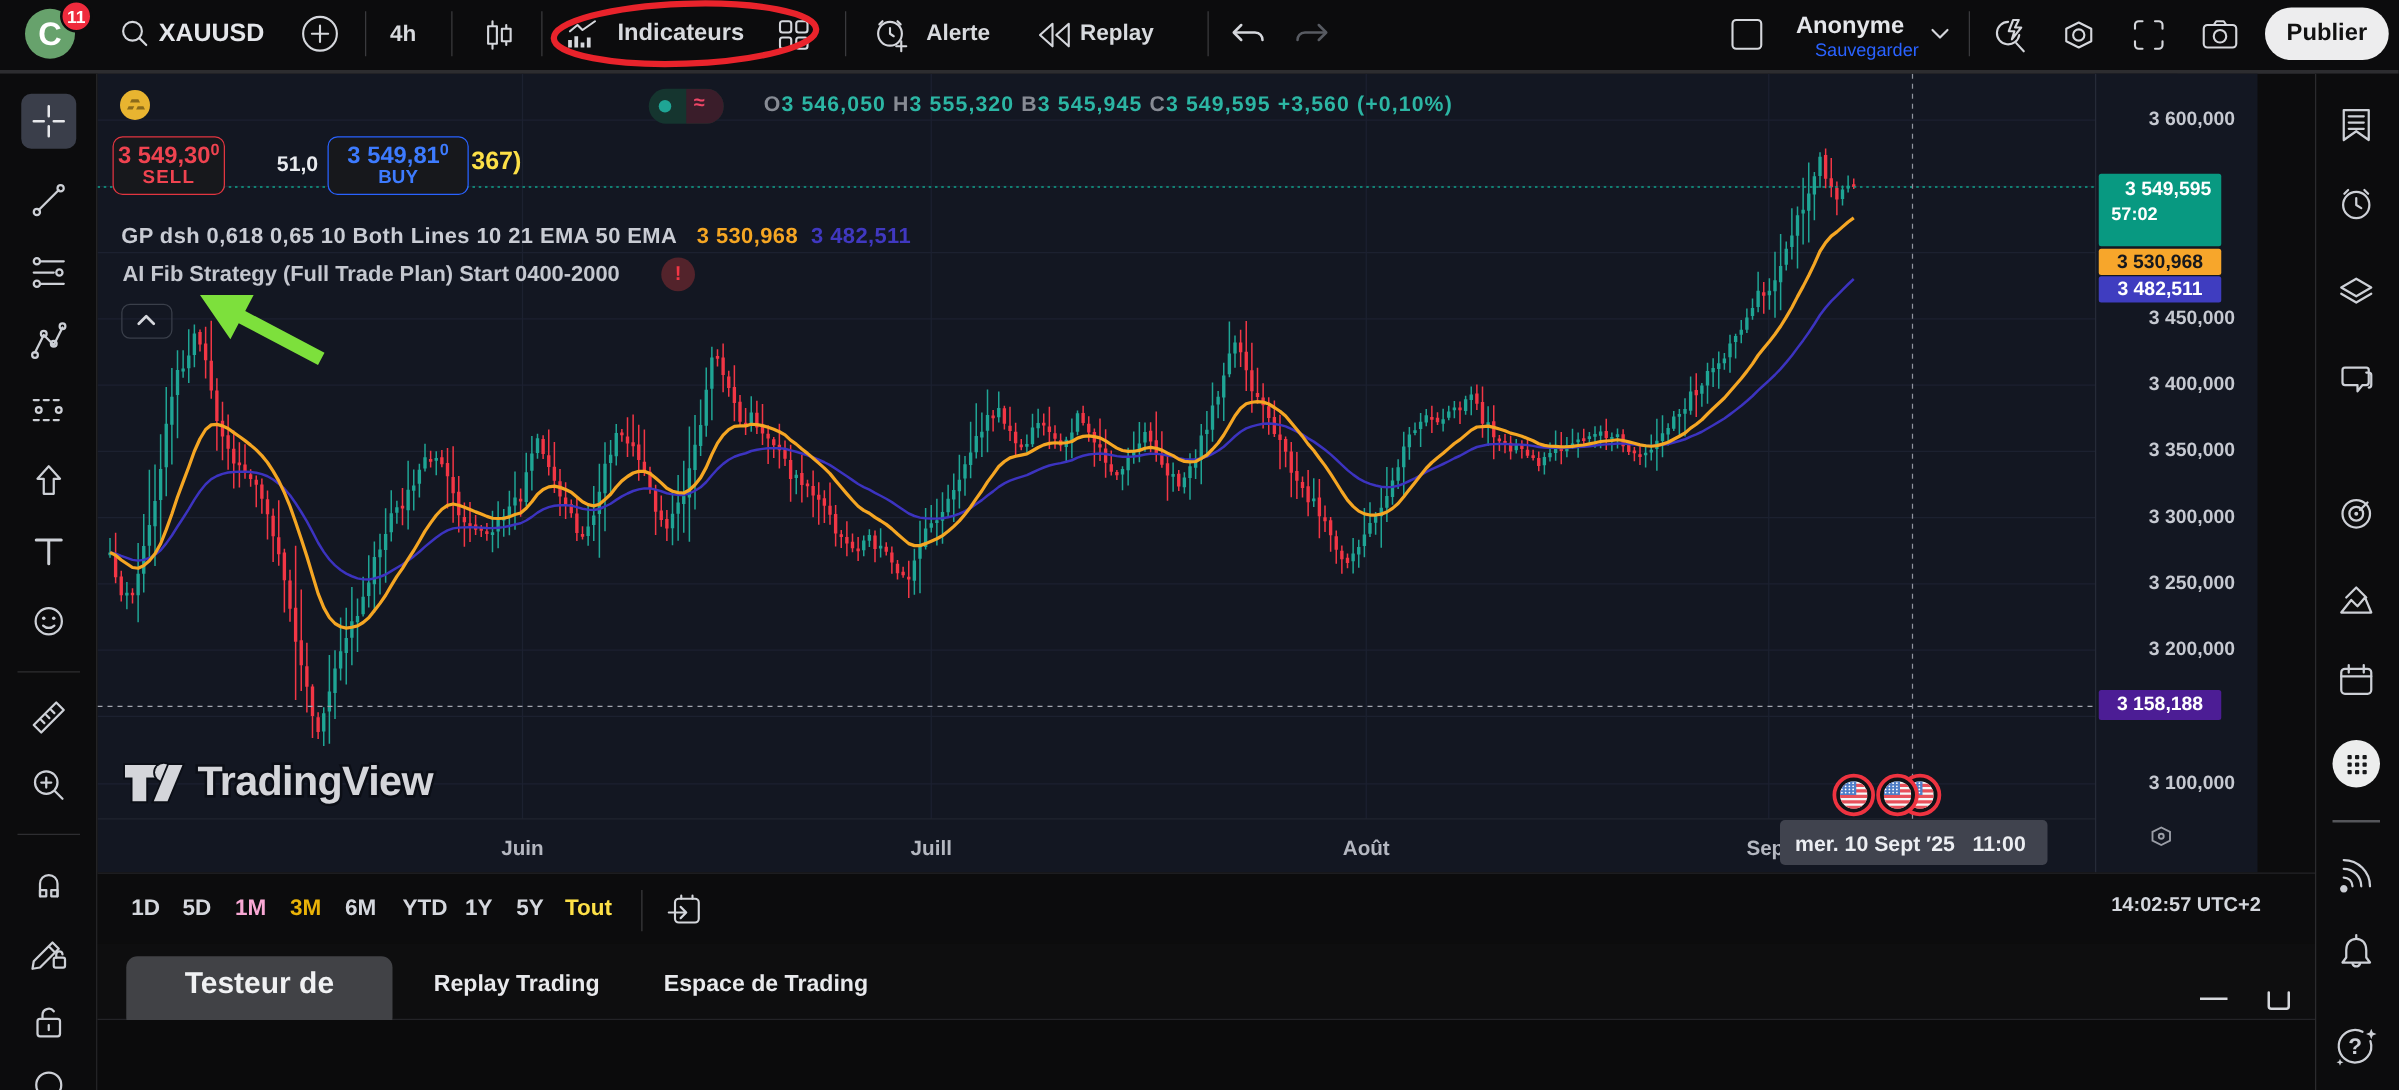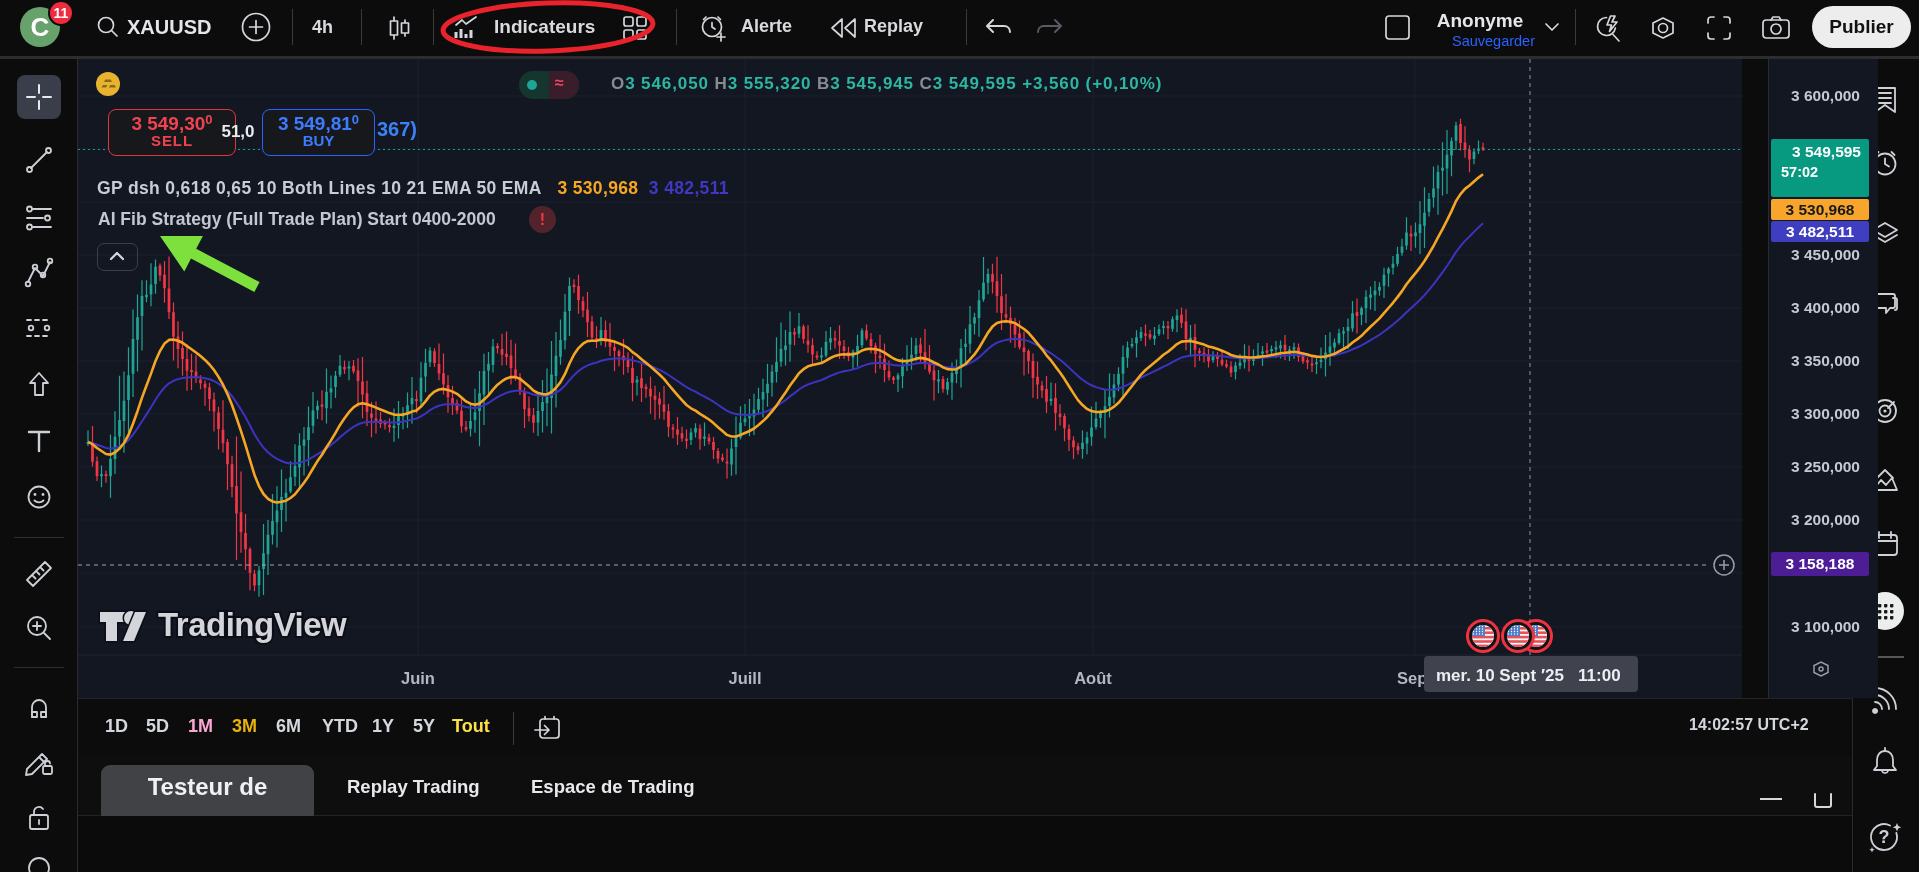--- a/index.html
+++ b/index.html
@@ -1,21 +1,21 @@
 <!DOCTYPE html>
 <html><head><meta charset="utf-8">
 <style>
 *{margin:0;padding:0;box-sizing:border-box}
 body{width:1919px;height:872px;overflow:hidden;background:#0c0c0d;font-family:"Liberation Sans",sans-serif}
 #root{position:relative;width:1919px;height:872px;background:#0c0c0d}
 .abs{position:absolute}
 .ico{stroke:#d5d7dc;stroke-width:1.7;fill:none;stroke-linecap:round;stroke-linejoin:round}
 .ico2{stroke:#cdd0d6;stroke-width:1.8;fill:none;stroke-linecap:round;stroke-linejoin:round}
 .tbtxt{color:#d8dade;font-size:18px;font-weight:600}
-#paxis{left:1768px;top:59px;width:110px;height:639px;background:#131722;border-left:1px solid #262b38}
+#paxis{left:1676px;top:59px;width:130px;height:639px;background:#131722;border-left:1px solid #262b38}
 .pl{position:absolute;right:18px;color:#c6c9d1;font-size:15.5px;font-weight:600;transform:translateY(-50%)}
 .plabel{position:absolute;left:2px;width:98px;text-align:center;font-weight:700;font-size:15.5px;border-radius:2px}
 </style></head>
 <body>
 <div id="root">
 <div class="abs" style="left:0;top:0;width:1919px;height:56px;background:#0c0c0d"></div>
 <div class="abs" style="left:0;top:56px;width:1919px;height:3px;background:#2d2d30"></div>
 <div class="abs" style="left:20px;top:7px;width:40px;height:40px;border-radius:50%;background:#67a26c;color:#fff;font-size:26px;font-weight:700;text-align:center;line-height:40px">C</div>
 <div class="abs" style="left:48px;top:0px;width:26px;height:26px;border-radius:50%;background:#ef2b3d;border:2px solid #0c0c0d;color:#fff;font-size:14px;font-weight:700;text-align:center;line-height:22px">11</div>
 <svg class="abs" style="left:95px;top:14px" width="26" height="26">
@@ -421,30 +421,30 @@
       <path d="M7 10l1.5-3h7L17 10zM5.5 16l1.5-3h4l-1 3zM12.5 16l1-3h4l1.5 3z" fill="#b2821a" style="display:none"></path>
       <path d="M8 9.5l1.2-2.5h5.6L16 9.5zM5.8 15.5L7 13h4.4l-1.2 2.5zM13 15.5l1.2-2.5h4.4l1.2 2.5z" fill="#a87f1f" style="display:none"></path>
       <path d="M8 10l1.3-2.6h5.4L16 10zM5.6 15.6L6.9 13h4.5l-1.3 2.6zM12.9 15.6l1.3-2.6h4.5l1.3 2.6z" fill="#8a6a1a"></path>
     </svg>
 <div class="abs" style="left:519px;top:71px;width:60px;height:28px;border-radius:14px;background:#15352f;overflow:hidden">
 <div style="position:absolute;right:0;width:30px;height:28px;background:#3a1d2a"></div>
 <div style="position:absolute;left:8px;top:9px;width:10px;height:10px;border-radius:50%;background:#1fa595"></div>
 <div style="position:absolute;left:36px;top:3px;color:#ef4667;font-size:16px;font-weight:700">≈</div>
     </div>
 <div class="abs" style="left:611px;top:74px;font-size:17px;font-weight:600;color:#2cb6a4;letter-spacing:0.9px"><span style="color:#878b94">O</span><span>3 546,050</span>&nbsp;<span style="color:#878b94">H</span><span>3 555,320</span>&nbsp;<span style="color:#878b94">B</span><span>3 545,945</span>&nbsp;<span style="color:#878b94">C</span><span>3 549,595</span>&nbsp;<span>+3,560 (+0,10%)</span></div>
-<div class="abs" style="left:108px;top:109px;width:128px;height:47px;border:1.5px solid #e23540;border-radius:8px;background:#17181c;text-align:center">
+<div class="abs" style="left:90px;top:109px;width:90px;height:47px;border:1.5px solid #e23540;border-radius:8px;background:#17181c;text-align:center">
 <div style="color:#ef4350;font-size:19px;font-weight:700;margin-top:2px">3 549,30<span style="font-size:13px;vertical-align:6px">0</span></div>
 <div style="color:#ef4350;font-size:15px;font-weight:700;margin-top:-3px;letter-spacing:0.9px">SELL</div>
     </div>
 <div class="abs" style="left:214px;top:122px;width:48px;text-align:center;color:#e8eaee;font-size:17px;font-weight:600">51,0</div>
 <div class="abs" style="left:262px;top:109px;width:113px;height:47px;border:1.5px solid #2962ff;border-radius:8px;background:#17181c;text-align:center">
 <div style="color:#3d7bff;font-size:19px;font-weight:700;margin-top:2px">3 549,81<span style="font-size:13px;vertical-align:6px">0</span></div>
 <div style="color:#3d7bff;font-size:15px;font-weight:700;margin-top:-3px">BUY</div>
     </div>
-<div class="abs" style="left:377px;top:118px;color:#3b82f6;font-size:20px;font-weight:700">367)</div>
+<div class="abs" style="left:377px;top:118px;color:#fde047;font-size:20px;font-weight:700">367)</div>
 <div class="abs" style="left:97px;top:178px;font-size:17.5px;font-weight:600;color:#c9ccd4;letter-spacing:0.35px">GP dsh 0,618 0,65 10 Both Lines 10 21 EMA 50 EMA&nbsp;&nbsp; <span style="color:#f5a623">3 530,968</span> <span style="color:#4038c0">&nbsp;3 482,511</span></div>
 <div class="abs" style="left:98px;top:209px;font-size:17.5px;font-weight:600;color:#c4c7cf">AI Fib Strategy (Full Trade Plan) Start 0400-2000</div>
 <div class="abs" style="left:529px;top:206px;width:27px;height:27px;border-radius:50%;background:#53232b;text-align:center;line-height:27px;color:#f23645;font-weight:800;font-size:16px">!</div>
 <div class="abs" style="left:97px;top:243px;width:41px;height:28px;border:1.5px solid #3a3f4a;border-radius:7px"><svg width="38" height="25">
         <path d="M13 15l6-6 6 6" stroke="#d5d7dc" stroke-width="2.2" fill="none" stroke-linecap="round" stroke-linejoin="round"></path>
       </svg></div>
 <div class="abs" style="left:78px;top:698px;width:1774px;height:57px;background:#0c0c0d;border-top:1px solid #232327"></div>
 <div class="abs" style="left:105px;top:716px;font-size:18px;font-weight:600;color:#d4d7dd">1D</div>
 <div class="abs" style="left:146px;top:716px;font-size:18px;font-weight:600;color:#d4d7dd">5D</div>
 <div class="abs" style="left:188px;top:716px;font-size:18px;font-weight:600;color:#f9a8d4">1M</div>

